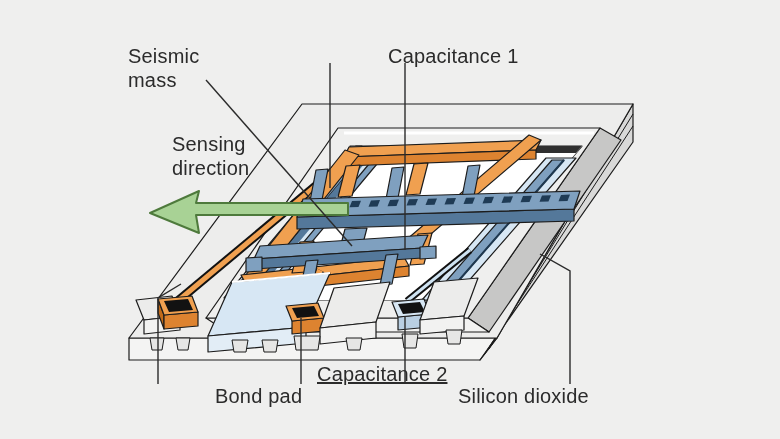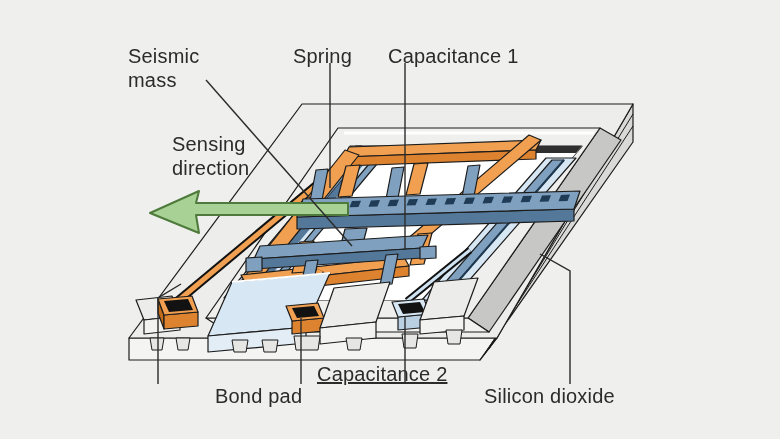--- a/index.html
+++ b/index.html
@@ -181,19 +181,18 @@
       <path class="leader" d="M330,63 L330,188"></path>
       <path class="leader" d="M405,63 L405,250"></path>
       <path class="leader" d="M158,384 L158,298 L181,284"></path>
       <path class="leader" d="M301,384 L301,318"></path>
       <path class="leader" d="M405,384 L405,317"></path>
       <path class="leader" d="M570,384 L570,271 L540,254"></path>
     </g>
   </svg>
 
   <div class="label w95" style="left:128px;top:44px;">Seismic mass</div>
-  <div class="label" style="left:293px;top:44px;">Spring</div>
   <div class="label" style="left:388px;top:44px;">Capacitance 1</div>
   <div class="label w120" style="left:128px;top:132px;margin-left:44px;">Sensing direction</div>
   <div class="label" style="left:215px;top:384px;">Bond pad</div>
   <div class="label" style="left:317px;top:362px;text-decoration:underline;">Capacitance 2</div>
-  <div class="label" style="left:484px;top:384px;text-align:right;">Silicon dioxide</div>
+  <div class="label" style="left:458px;top:384px;text-align:right;">Silicon dioxide</div>
 </div>
 
 </body></html>

